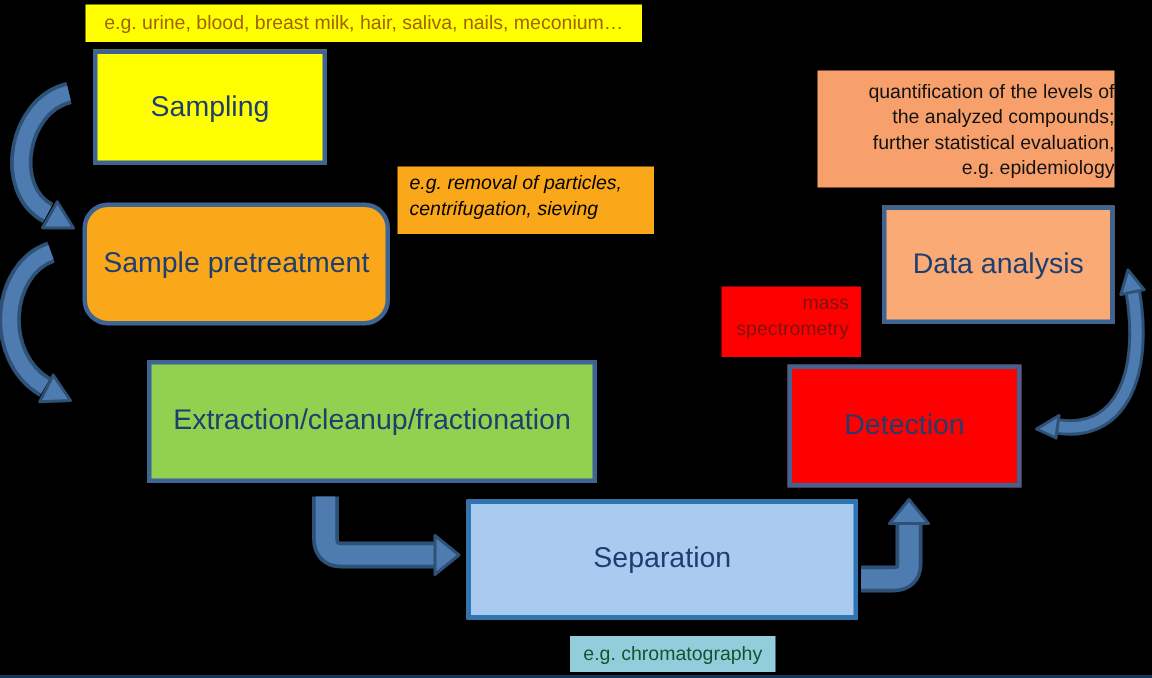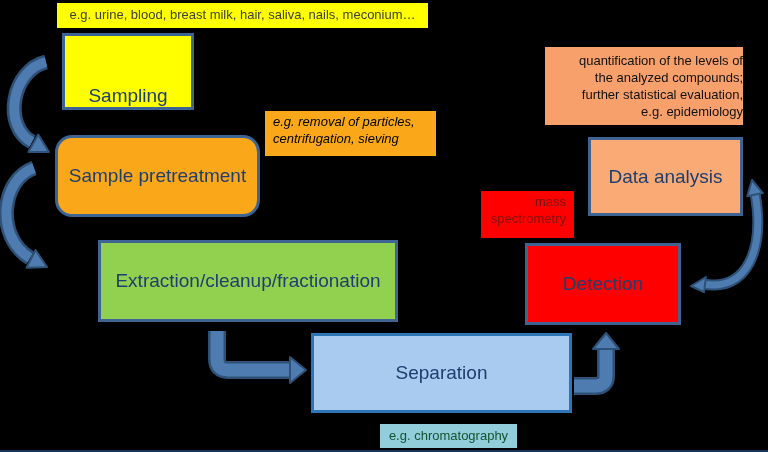--- a/index.html
+++ b/index.html
@@ -16,21 +16,21 @@
     color:var(--box-text,#1f3e70);
     font-size:19px;white-space:nowrap;
   }
   .note{
     position:absolute;color:#000;font-size:13px;line-height:1.3;
     padding:3px 8px;white-space:pre-line;
   }
   .note.center{display:flex;align-items:center;justify-content:center;padding:0 8px;}
   .note.right{text-align:right;}
   #note-samples{left:57px;top:3px;width:371px;height:25px;}
-  #box-sampling{left:62px;top:33px;width:132px;height:77px;align-items:flex-end;}
+  #box-sampling{left:62px;top:33px;width:156px;height:77px;}
   #note-pretreatment-examples{left:265px;top:111px;width:171px;height:45px;}
   #box-sample-pretreatment{left:55px;top:135px;width:205px;height:82px;border-radius:17px;}
   #note-extraction-purpose{left:292px;top:177px;width:164px;height:57px;}
   #box-extraction{left:98px;top:240px;width:300px;height:82px;}
   #box-separation{left:311px;top:333px;width:261px;height:80px;border-color:var(--separation-border,#2e75b6);}
   #note-separation-example{left:380px;top:424px;width:137px;height:24px;}
   #note-detection-example{left:481px;top:191px;width:93px;height:47px;}
   #box-detection{left:525px;top:243px;width:156px;height:82px;}
   #note-data-analysis-purpose{left:545px;top:47px;width:198px;height:78px;line-height:17px;padding:5px 0;}
   #box-data-analysis{left:588px;top:137px;width:155px;height:79px;}
@@ -71,21 +71,21 @@
     </g>
 
     <g>
       <path class="arrow-edge" stroke-width="11" d="M 703,284 C 747,292 765,250 755,193"></path>
       <path class="arrow-fill" stroke-width="7" d="M 703,284 C 747,292 765,250 755,193"></path>
       <polygon class="arrow-head" points="752,180 762.8,193.1 747.2,196.3"></polygon>
       <polygon class="arrow-head" points="691,286 706,277 704,292"></polygon>
     </g>
   </svg>
 
-  <div class="note center" id="note-samples" style="background: rgb(255, 255, 0); color: #404040;">e.g. urine, blood, breast milk, hair, saliva, nails, meconium…</div>
+  <div class="note center" id="note-samples" style="background: rgb(255, 255, 0); color: #a16207;">e.g. urine, blood, breast milk, hair, saliva, nails, meconium…</div>
 
   <div class="note" id="note-pretreatment-examples" style="background: rgb(250, 168, 25); color: rgb(0, 0, 0); font-style: italic;">e.g. removal of particles,
 centrifugation, sieving</div>
 
 
   <div class="note center" id="note-separation-example" style="background: rgb(146, 205, 220); color: #14532d;">e.g. chromatography</div>
 
   <div class="note right" id="note-detection-example" style="background: rgb(255, 0, 0); color: rgb(128, 17, 17);">mass
 spectrometry</div>
 

